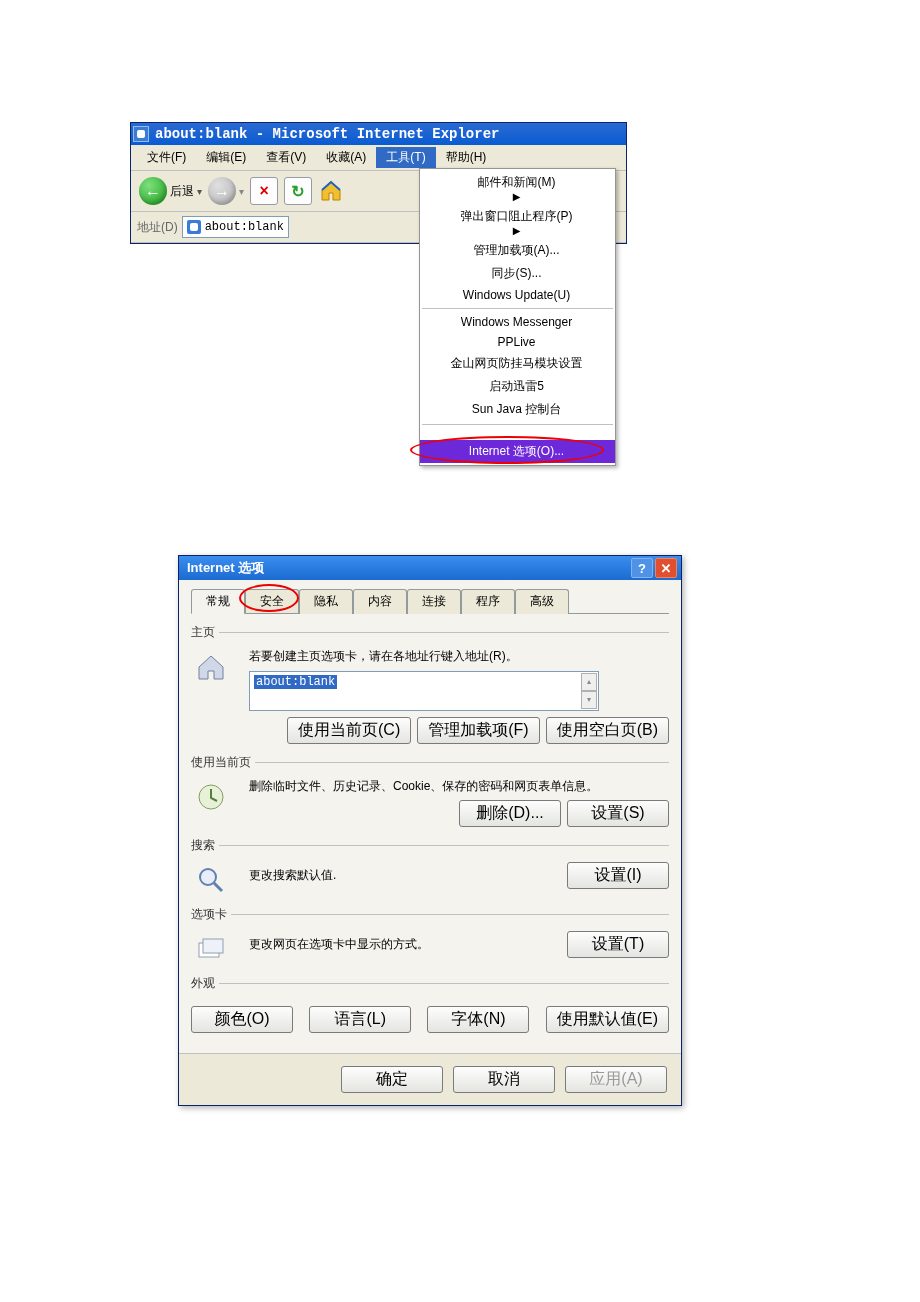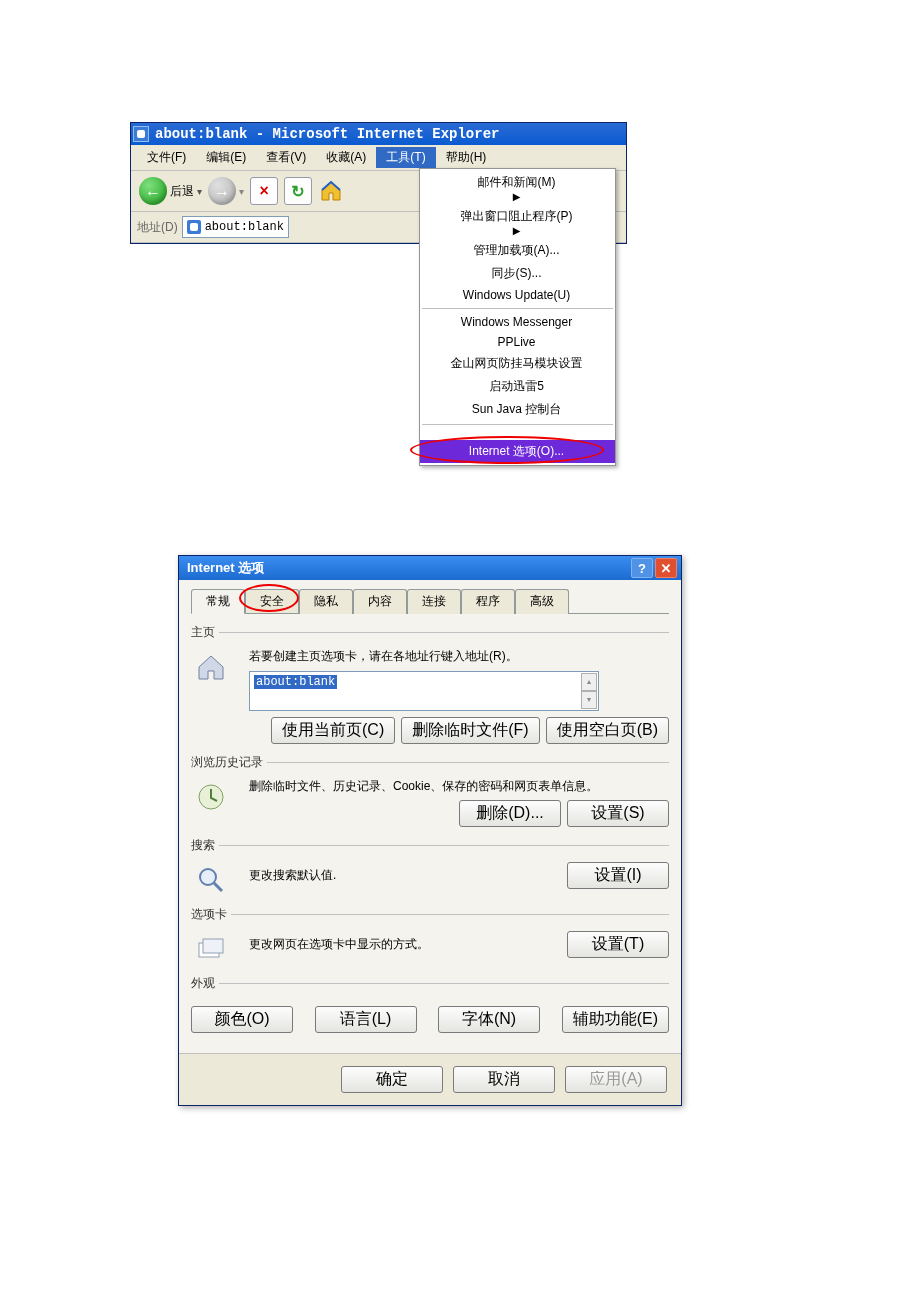--- a/index.html
+++ b/index.html
@@ -386,29 +386,29 @@
           <div class="desc">若要创建主页选项卡，请在各地址行键入地址(R)。</div>
           <div class="home-input">
             <span class="sel">about:blank</span>
             <div class="spin">
               <div>▴</div>
               <div>▾</div>
             </div>
           </div>
           <div class="btn-row">
             <div class="xpbtn">使用当前页(C)</div>
-            <div class="xpbtn">删除临时文件(F)</div>
+            <div class="xpbtn">管理加载项(F)</div>
             <div class="xpbtn">使用空白页(B)</div>
           </div>
         </div>
       </div>
     </fieldset>
 
     <fieldset class="group">
-      <legend>浏览历史记录</legend>
+      <legend>使用当前页</legend>
       <div class="row">
         <div class="ico-box">
           <svg viewBox="0 0 32 32">
               <circle cx="16" cy="16" r="12" fill="#e8f0d8" stroke="#80a060"></circle>
               <path d="M16 8 L16 17 L22 20" stroke="#50803a" stroke-width="2" fill="none"></path>
             </svg>
         </div>
         <div class="content">
           <div class="desc">删除临时文件、历史记录、Cookie、保存的密码和网页表单信息。</div>
           <div class="btn-row">
@@ -454,21 +454,21 @@
         </div>
       </div>
     </fieldset>
 
     <fieldset class="group">
       <legend>外观</legend>
       <div class="btn-row" style="justify-content:space-between;">
         <div class="xpbtn">颜色(O)</div>
         <div class="xpbtn">语言(L)</div>
         <div class="xpbtn">字体(N)</div>
-        <div class="xpbtn">辅助功能(E)</div>
+        <div class="xpbtn">使用默认值(E)</div>
       </div>
     </fieldset>
 
   </div>
 
   <div class="footer-btns">
     <div class="xpbtn">确定</div>
     <div class="xpbtn">取消</div>
     <div class="xpbtn dis">应用(A)</div>
   </div>

